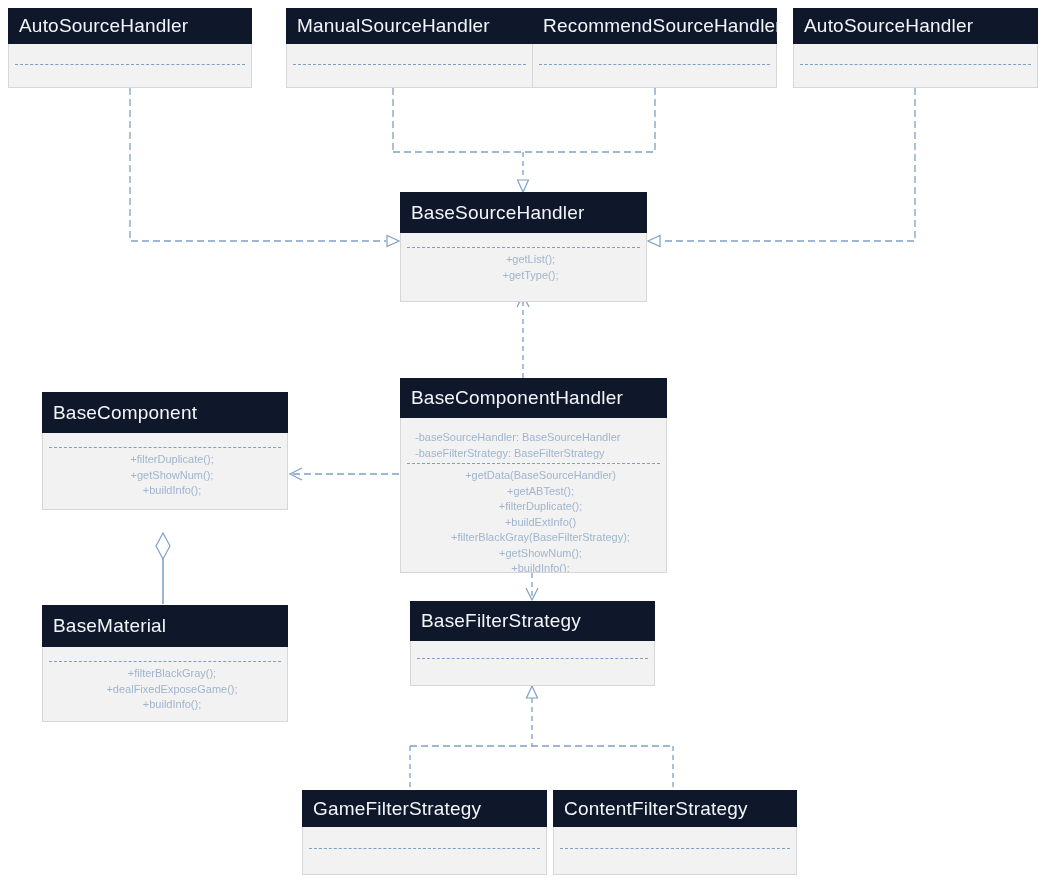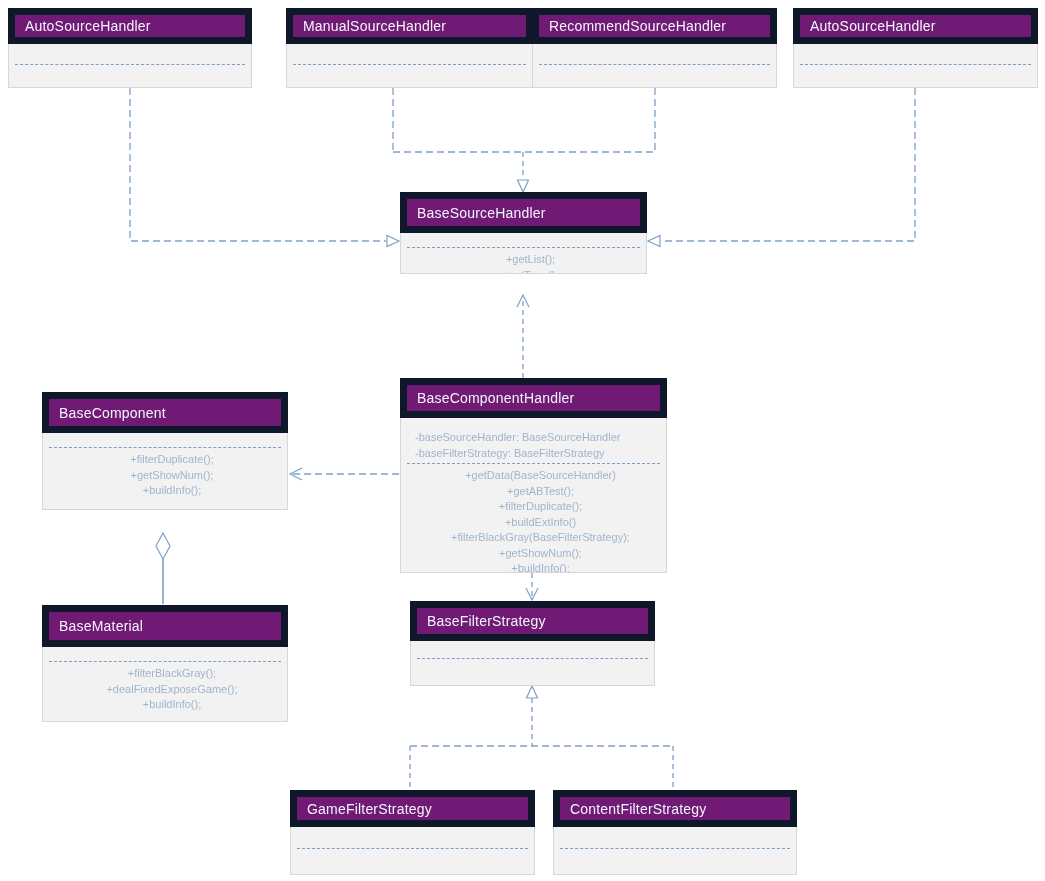--- a/index.html
+++ b/index.html
@@ -1,20 +1,20 @@
 <!DOCTYPE html>
 <html><head>
 <meta charset="utf-8">
 <style>
   html,body{margin:0;padding:0;background:#ffffff;}
   #canvas{position:relative;width:1045px;height:881px;background:#ffffff;overflow:hidden;
           font-family:"Liberation Sans", sans-serif;}
   .uml-box{position:absolute;display:flex;flex-direction:column;box-sizing:border-box;}
-  .uml-header{box-sizing:border-box;background:#701a75;border:7px solid #0f172a;
-              color:#f2f6fa;font-size:14px;display:flex;align-items:center;
+  .uml-header{box-sizing:border-box;background:#0f172a;border:1px solid #0f172a;
+              color:#f2f6fa;font-size:19px;display:flex;align-items:center;
               padding-left:10px;letter-spacing:.2px;flex:0 0 auto;}
   .uml-body{box-sizing:border-box;flex:1 1 auto;background:#f2f2f2;border:1px solid #d7d7d7;
             border-top:none;display:flex;flex-direction:column;overflow:hidden;}
   .uml-attrs{flex:0 0 auto;box-sizing:border-box;padding:12px 0 2px 14px;}
   .uml-sep{flex:0 0 auto;border-top:1px dashed #7d9fc7;margin:0 6px;height:0;}
   .uml-methods{flex:0 0 auto;box-sizing:border-box;padding:4px 0 0 14px;text-align:center;}
   .uml-line{font-size:11px;line-height:15.5px;color:#a0b5cd;white-space:nowrap;}
   svg#edges{position:absolute;left:0;top:0;pointer-events:none;}
   .edge{stroke:#7fa0c7;stroke-width:1.3;fill:none;}
   .edge.dashed{stroke-dasharray:7 4;}
@@ -105,21 +105,21 @@
   </div>
 
   <div class="uml-box" style="left:793px;top:8px;width:245px;height:80px">
     <div class="uml-header" style="height:36px">AutoSourceHandler</div>
     <div class="uml-body">
       <div class="uml-attrs" style="height:20px"></div>
       <div class="uml-sep"></div>
     </div>
   </div>
 
-  <div class="uml-box" style="left:400px;top:192px;width:247px;height:82px">
+  <div class="uml-box" style="left:400px;top:192px;width:247px;height:110px">
     <div class="uml-header" style="height:41px">BaseSourceHandler</div>
     <div class="uml-body">
       <div class="uml-attrs" style="height:13px"></div>
       <div class="uml-sep"></div>
       <div class="uml-methods">
         <div class="uml-line">+getList();</div>
         <div class="uml-line">+getType();</div>
       </div>
     </div>
   </div>
@@ -171,21 +171,21 @@
   </div>
 
   <div class="uml-box" style="left:410px;top:601px;width:245px;height:85px">
     <div class="uml-header" style="height:40px">BaseFilterStrategy</div>
     <div class="uml-body">
       <div class="uml-attrs" style="height:17px"></div>
       <div class="uml-sep"></div>
     </div>
   </div>
 
-  <div class="uml-box" style="left:290px;top:790px;width:245px;height:85px">
+  <div class="uml-box" style="left:302px;top:790px;width:245px;height:85px">
     <div class="uml-header" style="height:37px">GameFilterStrategy</div>
     <div class="uml-body">
       <div class="uml-attrs" style="height:21px"></div>
       <div class="uml-sep"></div>
     </div>
   </div>
 
   <div class="uml-box" style="left:553px;top:790px;width:244px;height:85px">
     <div class="uml-header" style="height:37px">ContentFilterStrategy</div>
     <div class="uml-body">

